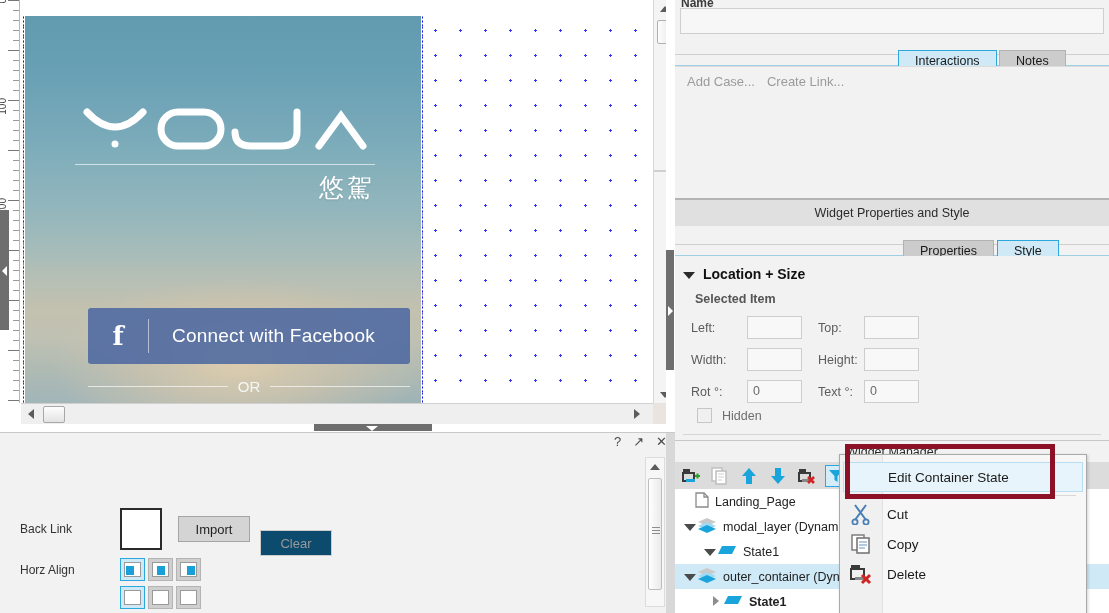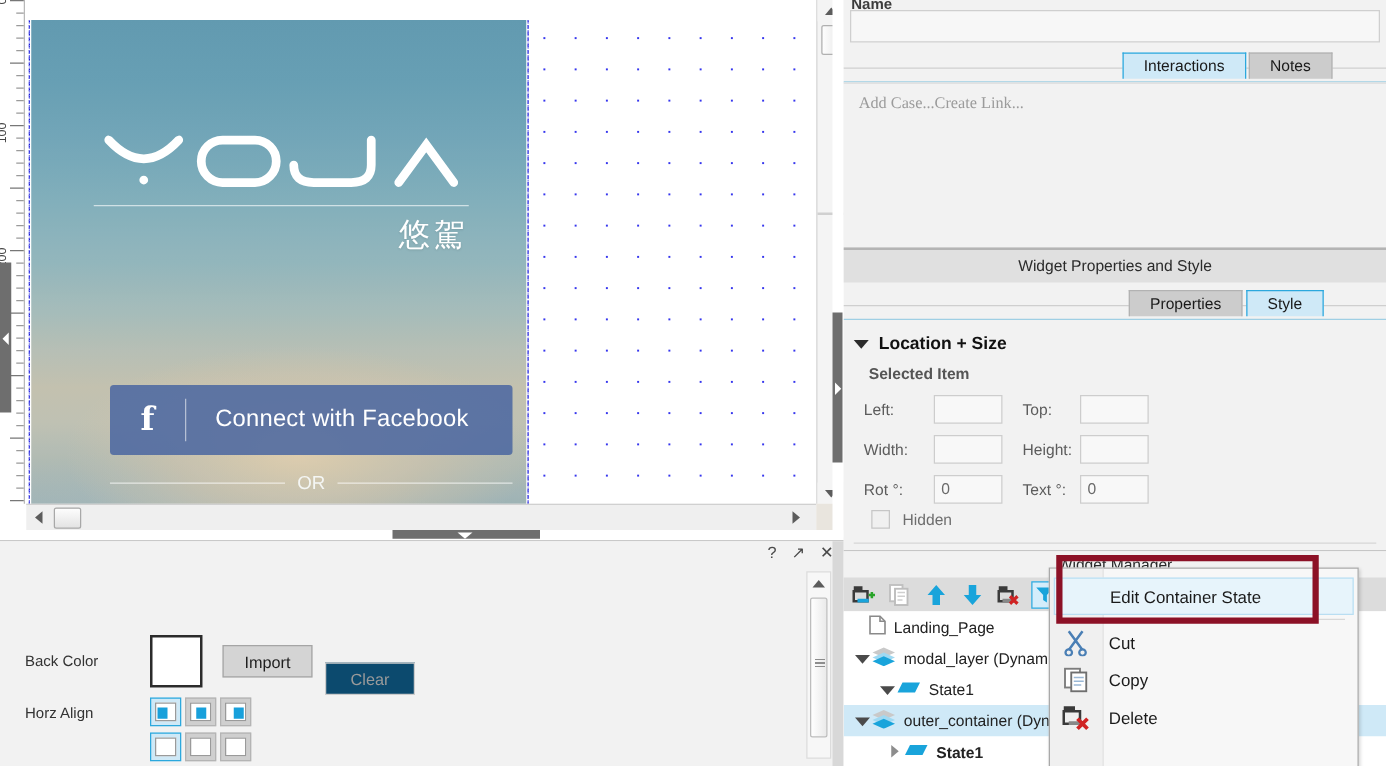--- a/index.html
+++ b/index.html
@@ -290,29 +290,29 @@
     background: #f7f7f7; border: 1px solid #cfcfcf;
   }
   #interactions-tabrow {
     position: absolute; left: 0; top: 42px; width: 434px; height: 24px;
     border-bottom: 1px solid #9fcfe4;
   }
   #interactions-tabrow::before {
     content:""; position:absolute; left:0; right:0; top:12px; height:1px; background:#cfcfcf;
   }
   .tab {
-    position: absolute; top: 0; height: 21px; padding: 0 16px;
+    position: absolute; top: 8px; height: 21px; padding: 0 16px;
     display: flex; align-items: center; font-size: 12.5px; color: #1a1a1a;
     background: #cccccc; border: 1px solid #b2b2b2; border-bottom: none;
   }
   .tab.active { background: #cfe9f7; border: 1px solid #2ca8dd; border-bottom: none; }
   #tab-interactions { left: 223px; }
   #tab-notes { left: 324px; }
   #interactions-links {
-    position: absolute; left: 12px; top: 74px; display: flex;  font-family: Liberation Serif, serif;
+    position: absolute; left: 12px; top: 74px; display: flex; gap: 12px;
   }
   .muted-link { font-size: 13px; color: #9b9b9b; }
   #interactions-body {
     position: absolute; left: 0; top: 66px; width: 434px; height: 126px;
     background: #f2f2f2; border-top: 1px solid #dcdcdc;
   }
   #wps-header {
     position: absolute; left: 0; top: 198px; width: 434px; height: 28px;
     background: #e0e0e0; border-top: 2px solid #b4b4b4;
     display: flex; align-items: center; justify-content: center;
@@ -554,21 +554,21 @@
         <span class="win-btn">↗</span>
         <span class="win-btn">✕</span>
       </div>
     </div>
 
 
     <div id="style-body">
 
 
       <div class="form-row" style="top:48px">
-        <div class="form-label">Back Color</div>
+        <div class="form-label">Back Link</div>
         <div id="back-image-swatch"></div>
         <div class="gray-button" style="margin-left:16px">Import</div>
         <div class="gray-button disabled" style="margin-left:10px">Clear</div>
       </div>
 
       <div class="form-row" style="top:104px">
         <div class="form-label">Horz Align</div>
         <div class="align-group">
           <div class="align-btn selected">
             <span class="align-inner ai-left">

